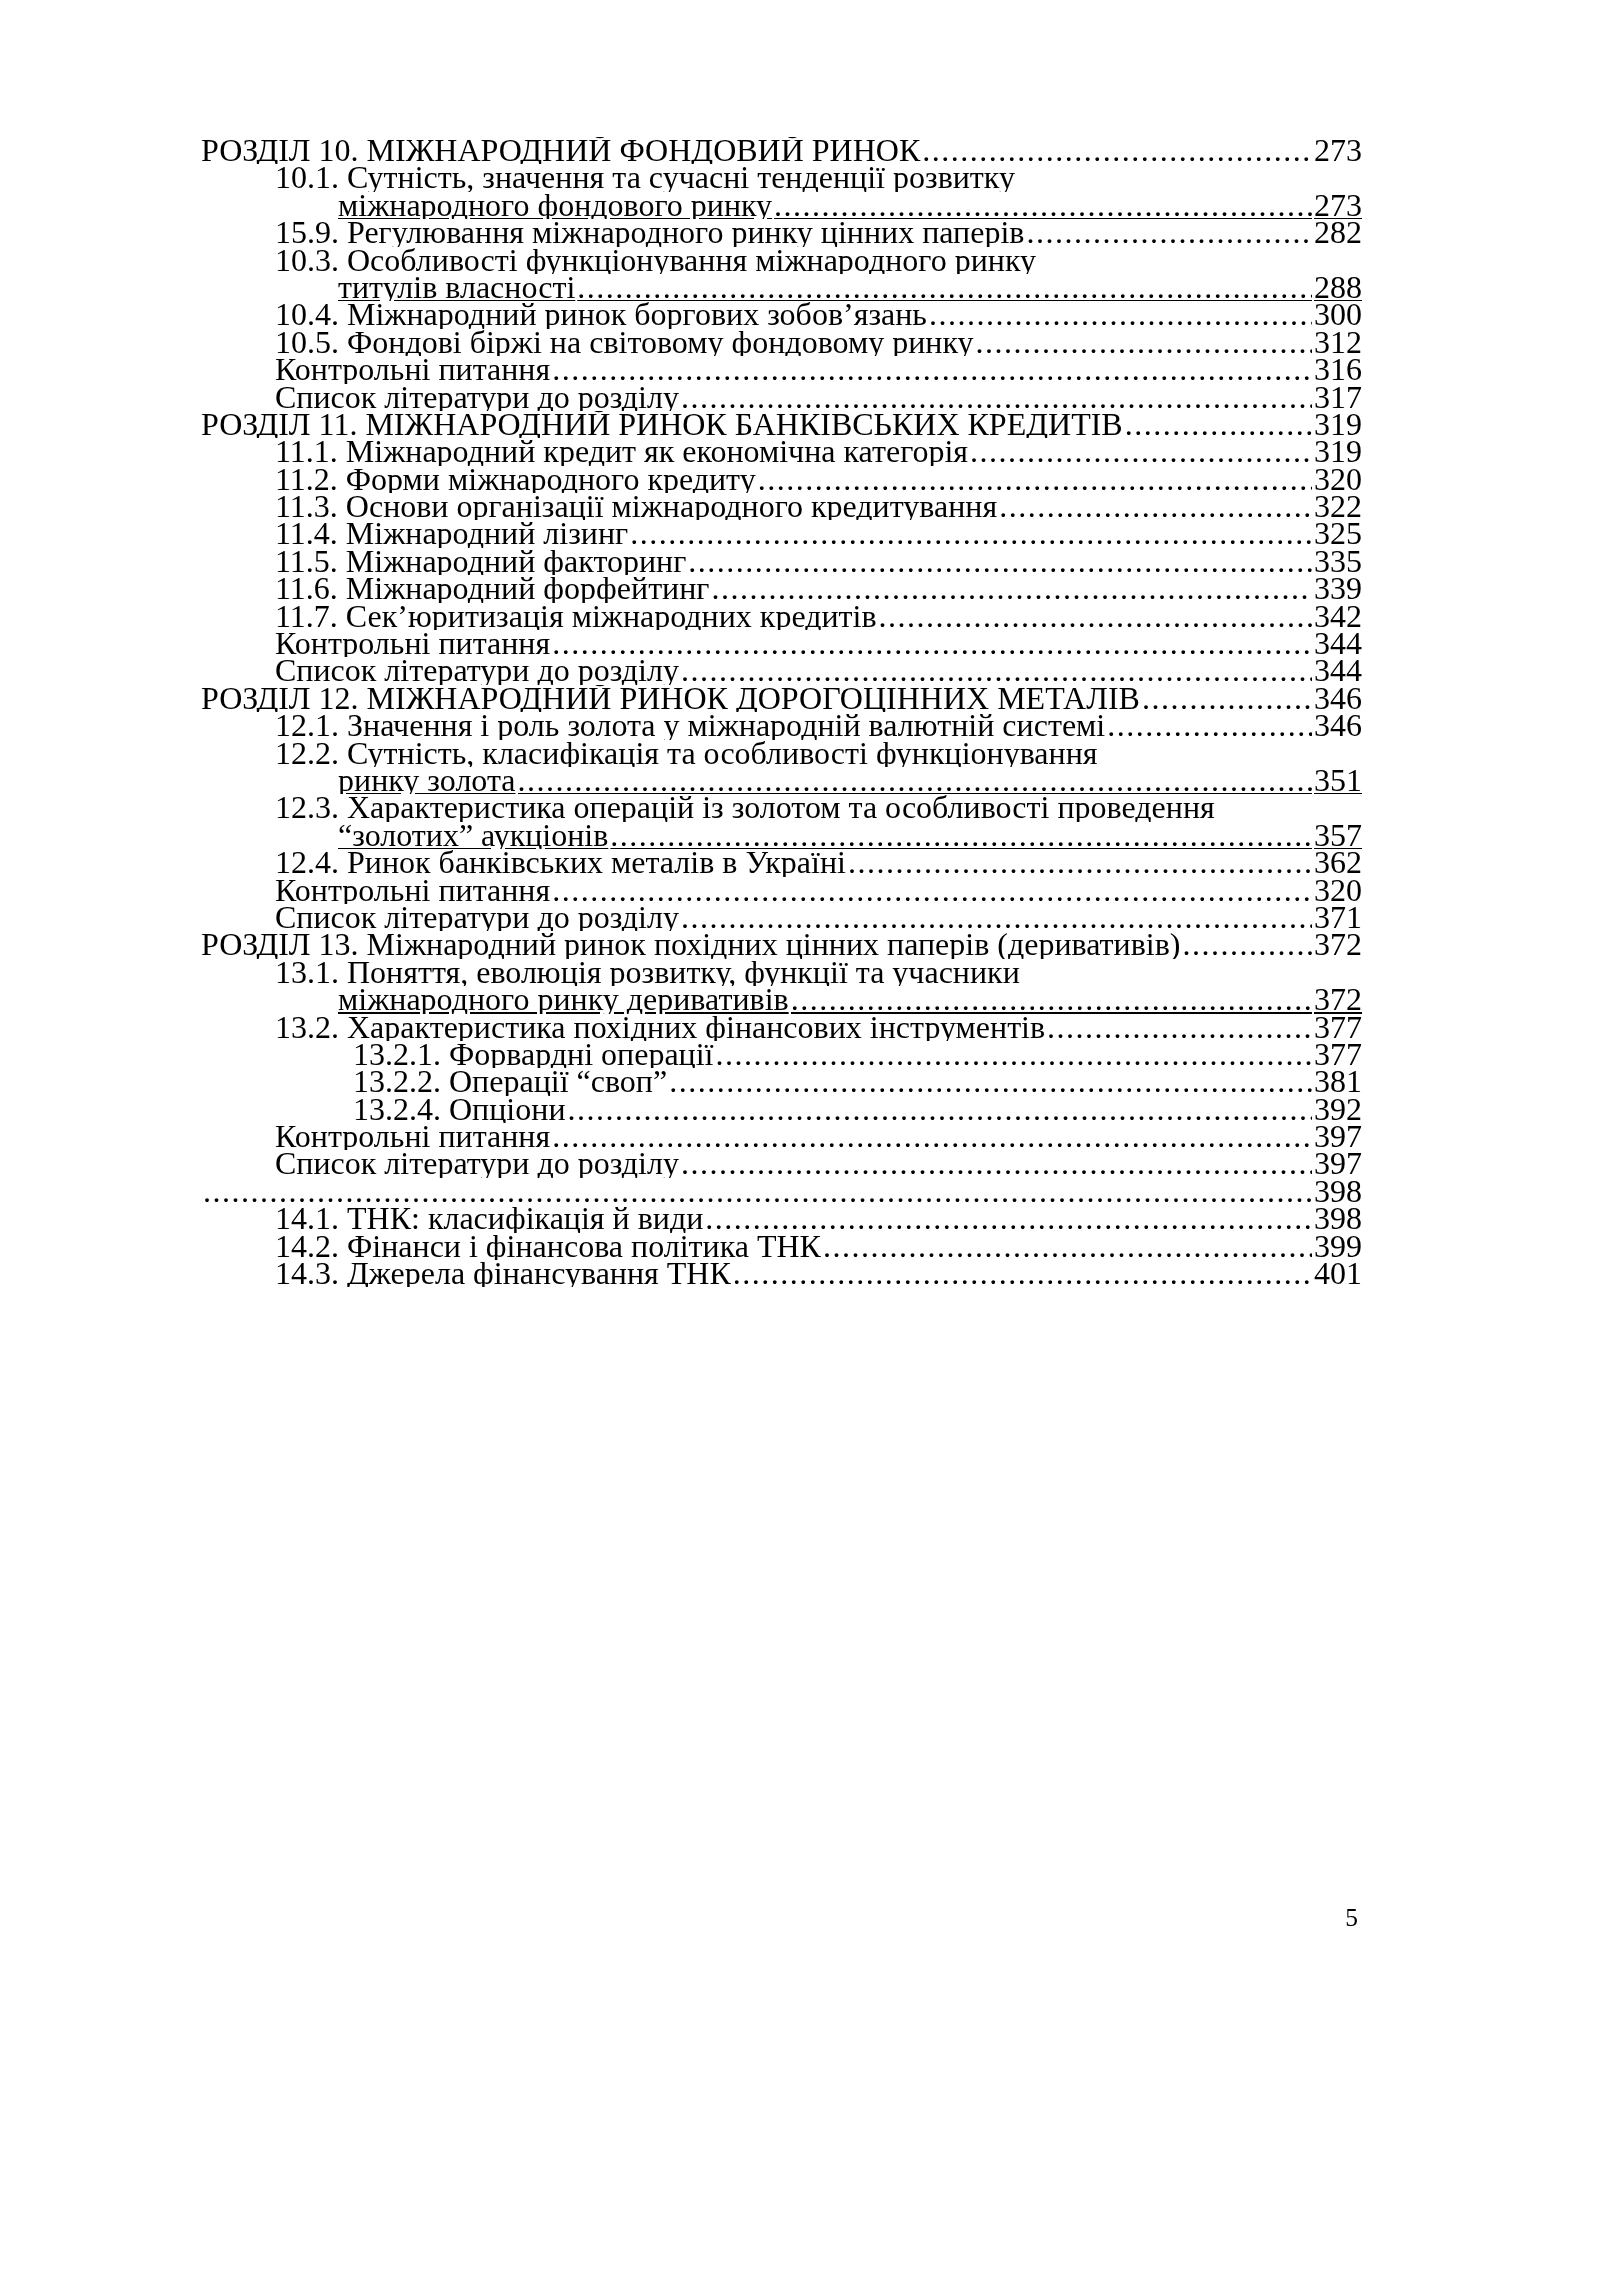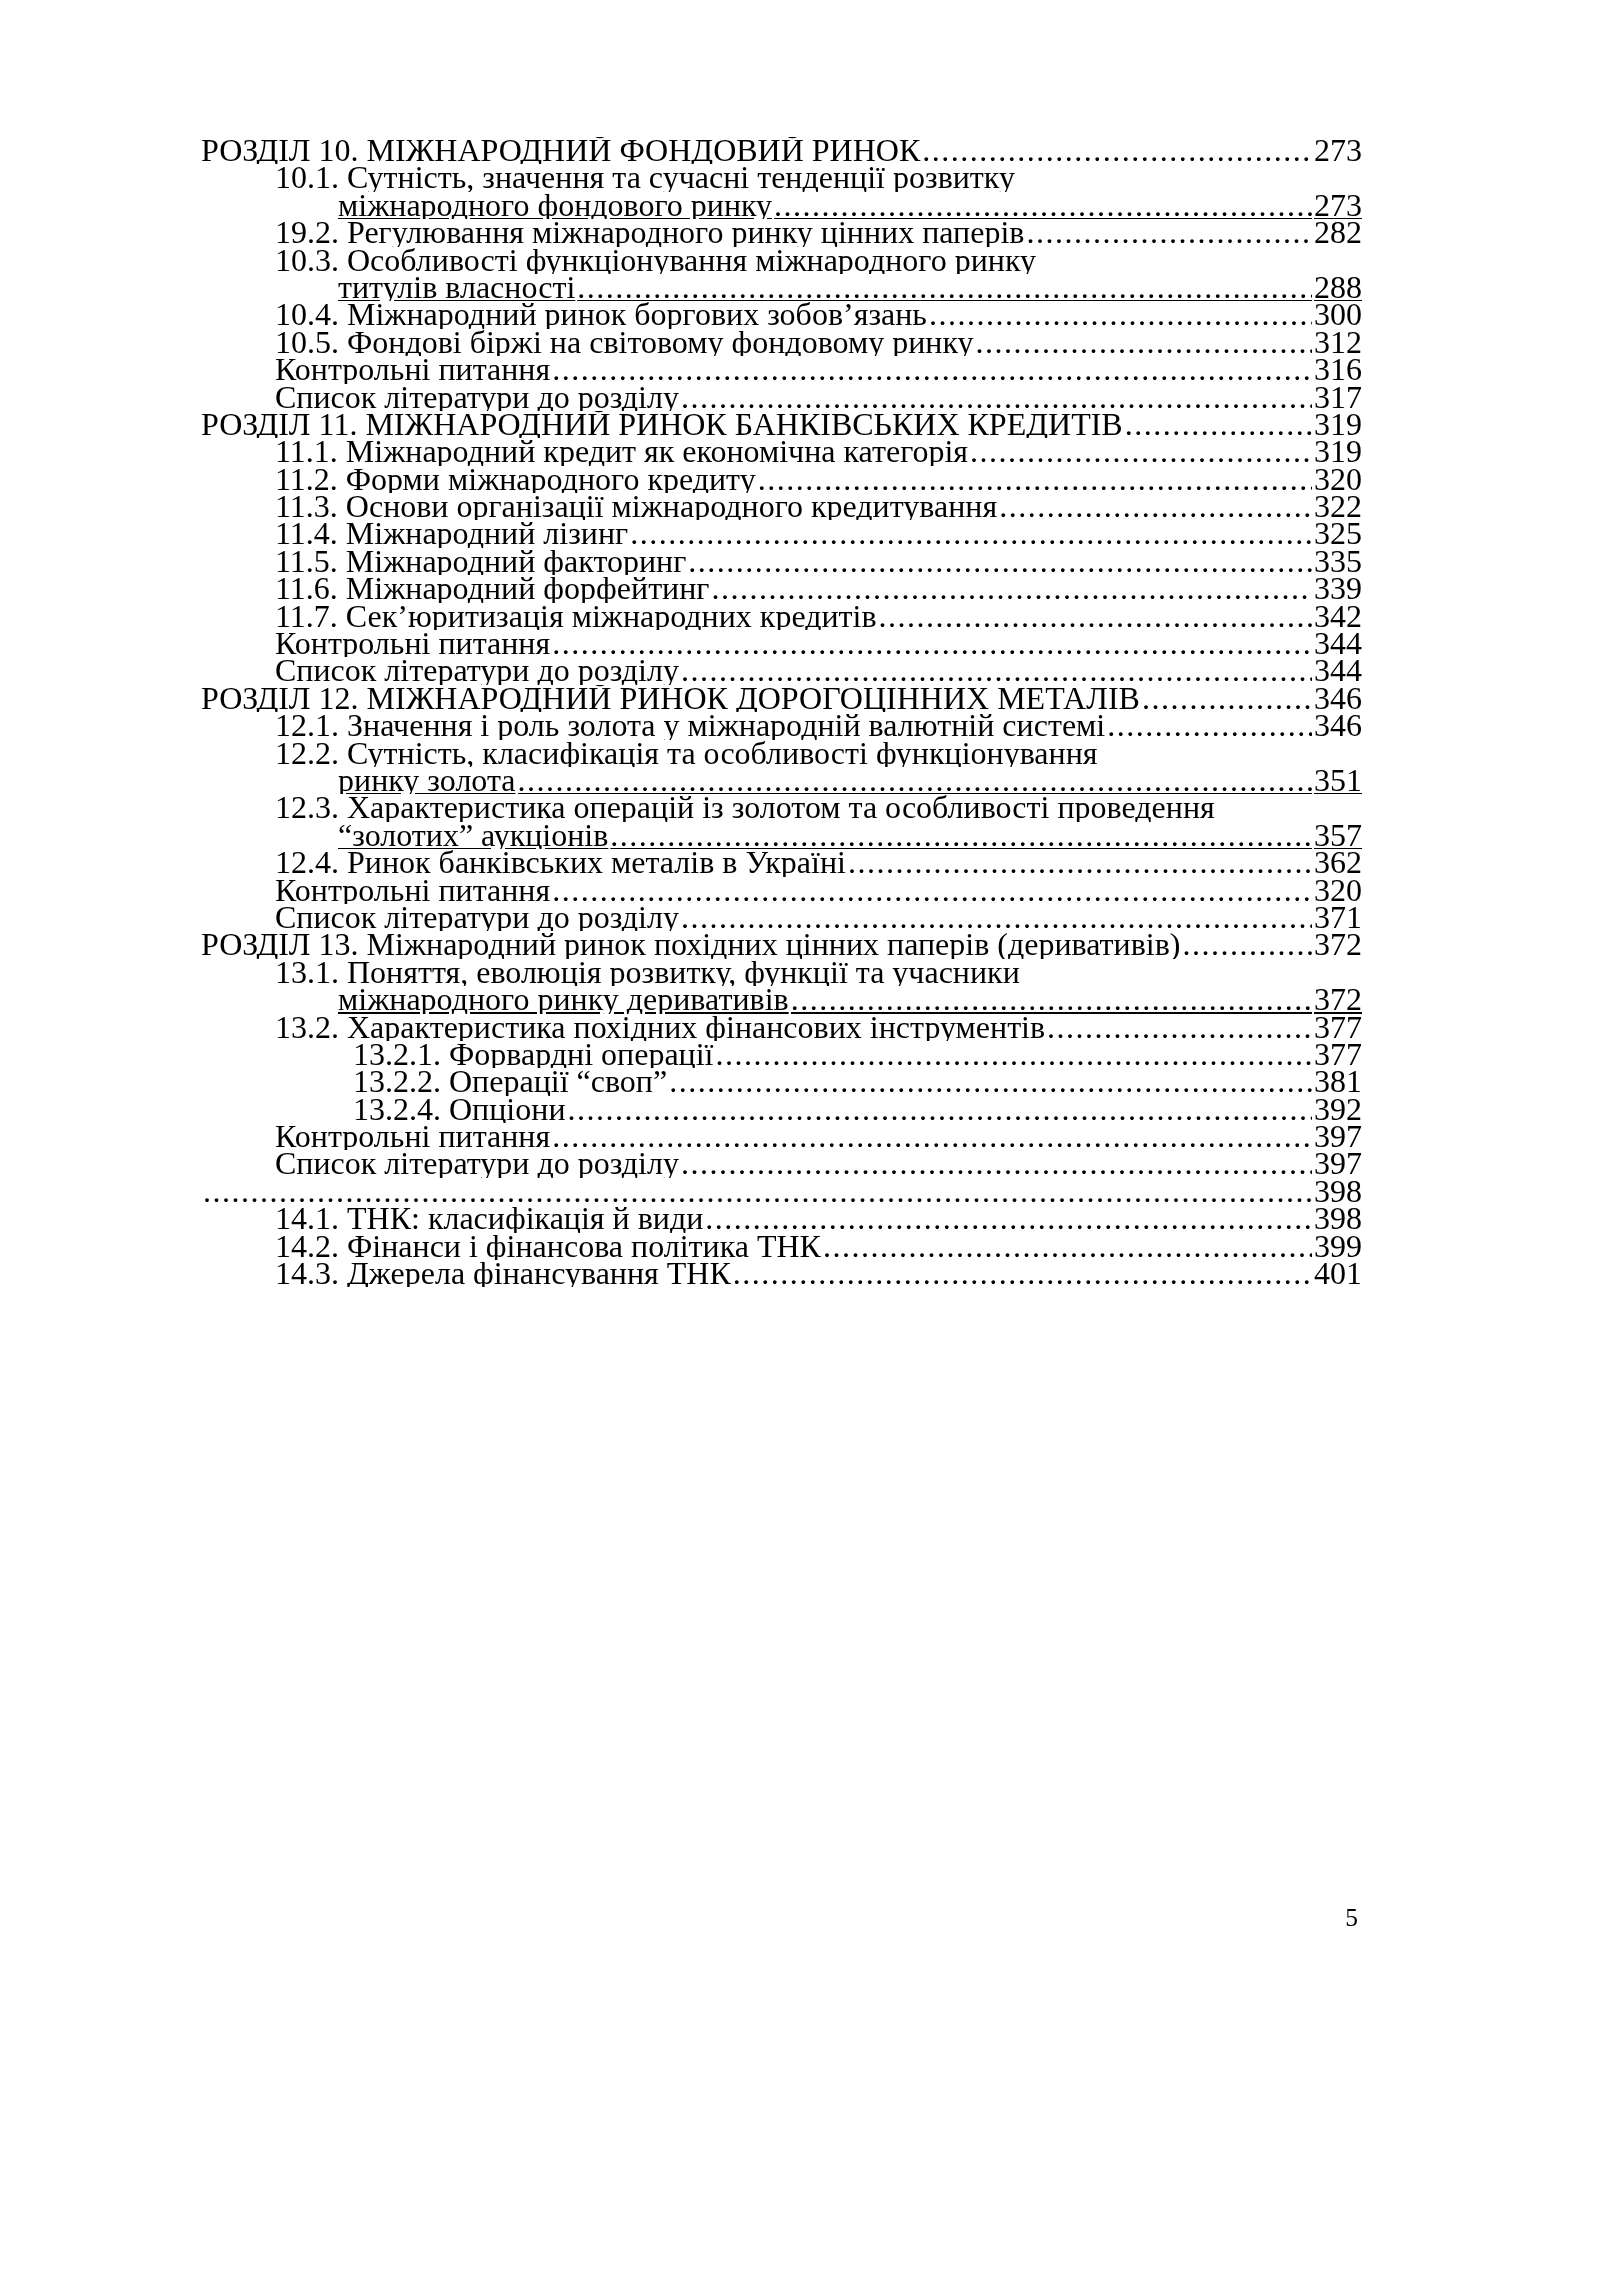--- a/index.html
+++ b/index.html
@@ -77,21 +77,21 @@
       <span class="toc-text">10.1. Сутність, значення та сучасні тенденції розвитку</span>
       <span class="leader"></span>
 
     </div>
       <div class="toc-row lvl-2">
       <span class="toc-text">міжнародного фондового ринку</span>
       <span class="leader"></span>
       <span class="toc-page">273</span>
     </div>
       <div class="toc-row lvl-1">
-      <span class="toc-text">19.2. Регулювання міжнародного ринку цінних паперів</span>
+      <span class="toc-text">15.9. Регулювання міжнародного ринку цінних паперів</span>
       <span class="leader"></span>
       <span class="toc-page">282</span>
     </div>
       <div class="toc-row lvl-1 no-page">
       <span class="toc-text">10.3. Особливості функціонування міжнародного ринку</span>
       <span class="leader"></span>
 
     </div>
       <div class="toc-row lvl-2">
       <span class="toc-text">титулів власності</span>

